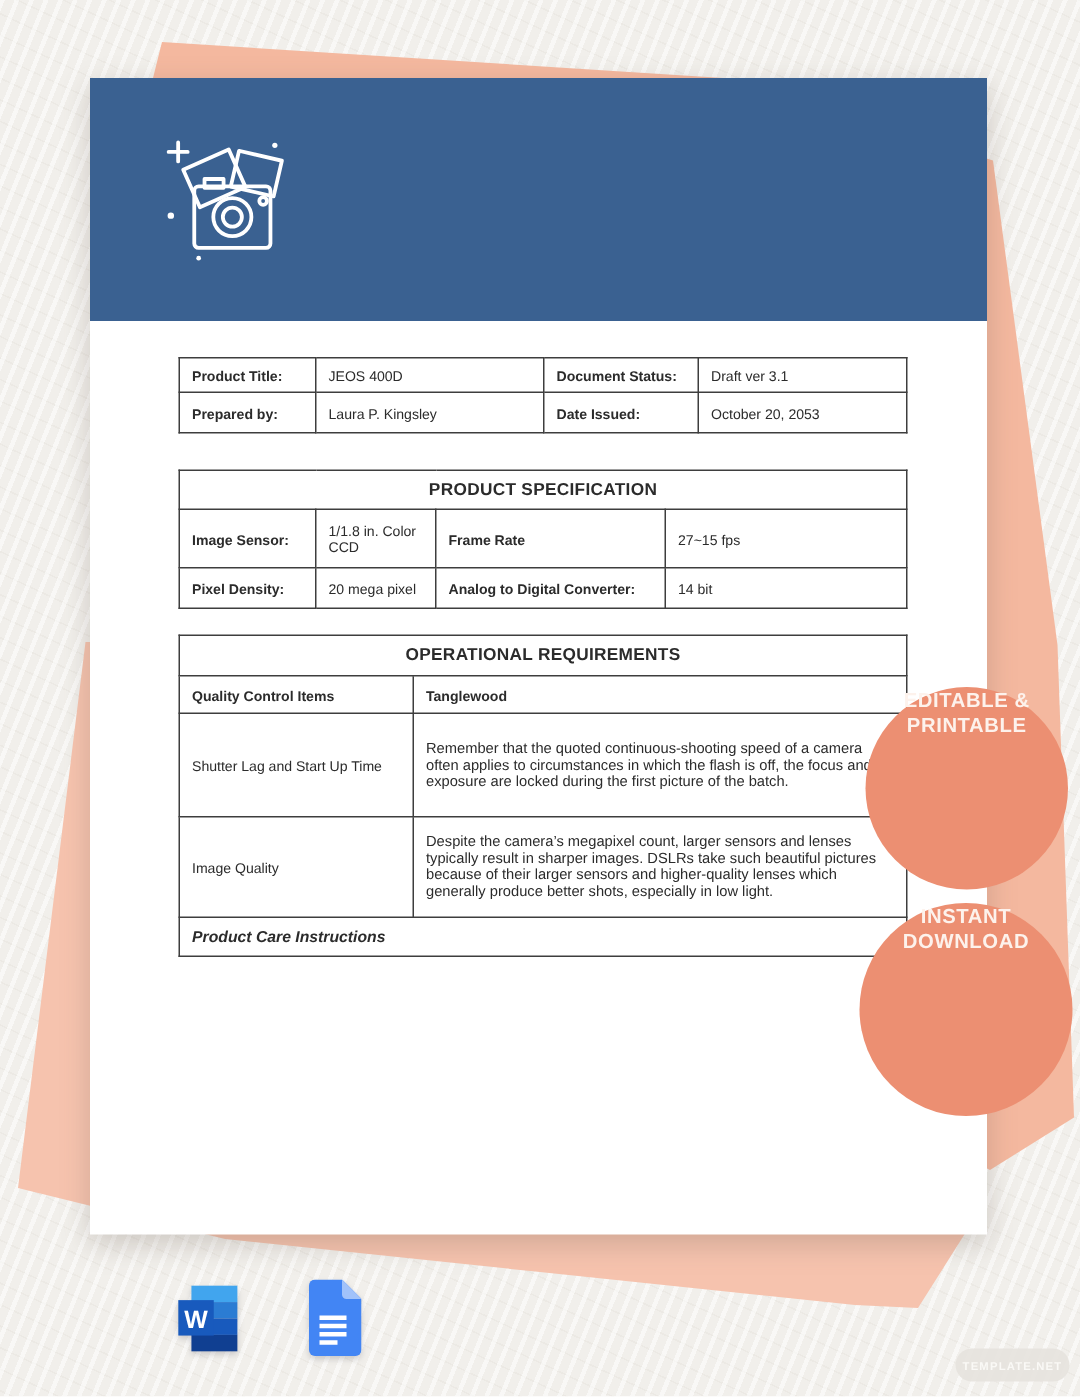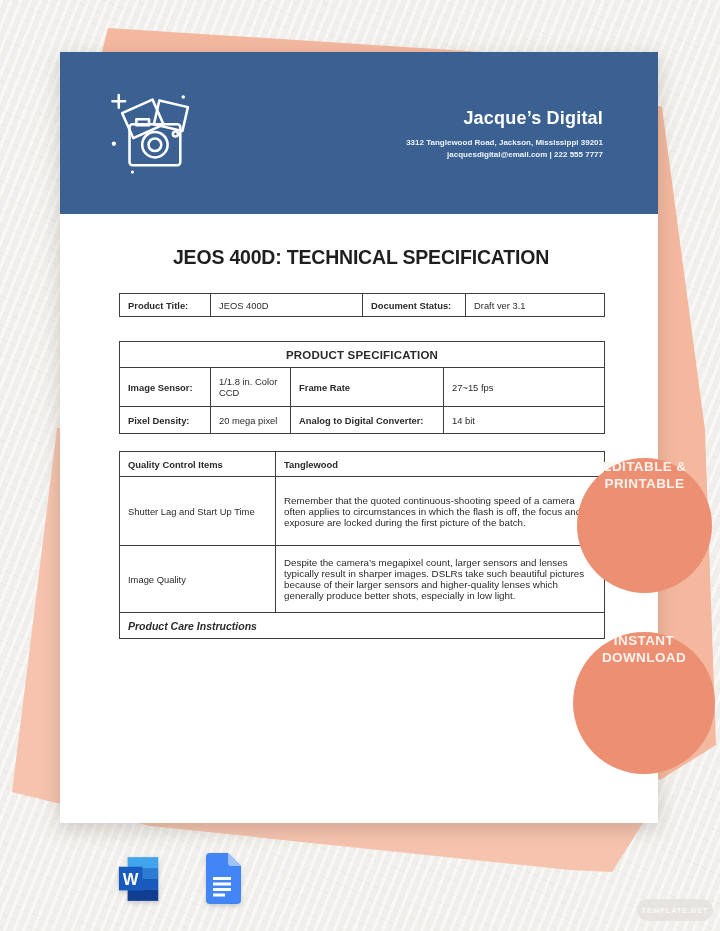--- a/index.html
+++ b/index.html
@@ -65,21 +65,21 @@
   table.ops tr.care-hd td{height:26px;}
   table.ops tr.care td{height:25px;}
 
   
   .badge {
     position:absolute; border-radius:50%; background:#ec8f72;
     display:flex; justify-content:center; text-align:center;
     color:#fdf2ec; font-weight:bold; font-size:13.5px; line-height:17px; letter-spacing:.4px;
   }
   .badge-editable { left:577px; top:458px; width:135px; height:135px; }
-  .badge-instant  { left:573px; top:632px; width:142px; height:142px; }
+  .badge-instant  { left:573px; top:602px; width:142px; height:142px; }
   .badge span { display:block; width:100px; }
 
   
   .word-icon  { position:absolute; left:118px; top:855px; width:42px; height:48px; filter:drop-shadow(0 2px 2px rgba(80,80,90,.25)); }
   .gdocs-icon { position:absolute; left:203px; top:853px; width:38px; height:51px; filter:drop-shadow(0 2px 2px rgba(80,80,90,.25)); }
   .watermark {
     position:absolute; left:637px; top:899px; width:76px; height:22px;
     background:#e7e4df; opacity:.92; border-radius:11px;
     display:flex; align-items:center; justify-content:center;
     font-size:7.5px; font-weight:bold; letter-spacing:.8px; color:#fbfaf7;
@@ -108,44 +108,44 @@
         <rect x="23" y="33" width="52" height="42" rx="3"></rect>
         <rect x="30" y="28" width="13" height="6"></rect>
         <circle cx="49" cy="54" r="13"></circle>
         <circle cx="49" cy="54" r="6.5"></circle>
         <circle cx="70" cy="43" r="2.6"></circle>
         <path d="M12 3 v13 M5.5 9.5 h13"></path>
         <circle cx="7" cy="53" r="2.2" fill="#ffffff" stroke="none"></circle>
         <circle cx="78" cy="5" r="1.8" fill="#ffffff" stroke="none"></circle>
         <circle cx="26" cy="82" r="1.6" fill="#ffffff" stroke="none"></circle>
       </svg>
-      <div class="company">
-        <div class="company-name">Jacque’s Digital</div>
-        <div class="company-line">3312 Tanglewood Road, Jackson, Mississippi 39201</div>
-        <div class="company-line">jacquesdigital@email.com | 222 555 7777</div>
-      </div>
     </div>
 
     <div class="content">
-      <h1 class="doc-title">JEOS 400D: TECHNICAL SPECIFICATION</h1>
 
       <table class="info">
         <colgroup>
             <col>
             <col>
             <col>
             <col>
           </colgroup>
         <tbody>
             <tr>
           <td class="lbl">Product Title:</td>
           <td>JEOS 400D</td>
           <td class="lbl">Document Status:</td>
           <td>Draft ver 3.1</td>
         </tr>
+        <tr>
+          <td class="lbl">Prepared by:</td>
+          <td>Laura P. Kingsley</td>
+          <td class="lbl">Date Issued:</td>
+          <td>October 20, 2053</td>
+        </tr>
       </tbody>
         </table>
 
       <table class="spec">
         <colgroup>
             <col>
             <col>
             <col>
             <col>
           </colgroup>
@@ -167,20 +167,23 @@
         </tr>
       </tbody>
         </table>
 
       <table class="ops">
         <colgroup>
             <col>
             <col>
           </colgroup>
         <tbody>
+            <tr class="hd">
+          <td class="sec" colspan="2">OPERATIONAL REQUIREMENTS</td>
+        </tr>
         <tr class="ch">
           <td>Quality Control Items</td>
           <td>Tanglewood</td>
         </tr>
         <tr class="r1">
           <td>Shutter Lag and Start Up Time</td>
           <td class="desc">Remember that the quoted continuous-shooting speed of a camera often applies to circumstances in which the flash is off, the focus and exposure are locked during the first picture of the batch.</td>
         </tr>
         <tr class="r2">
           <td>Image Quality</td>

